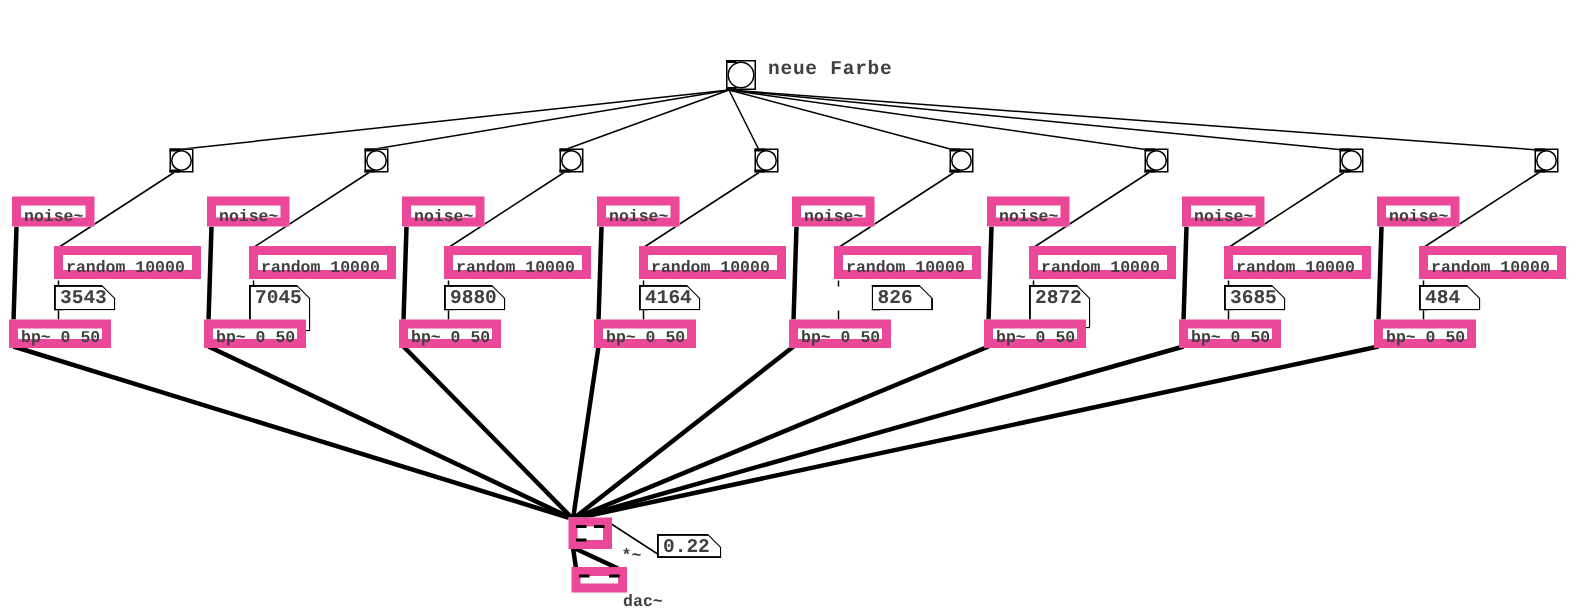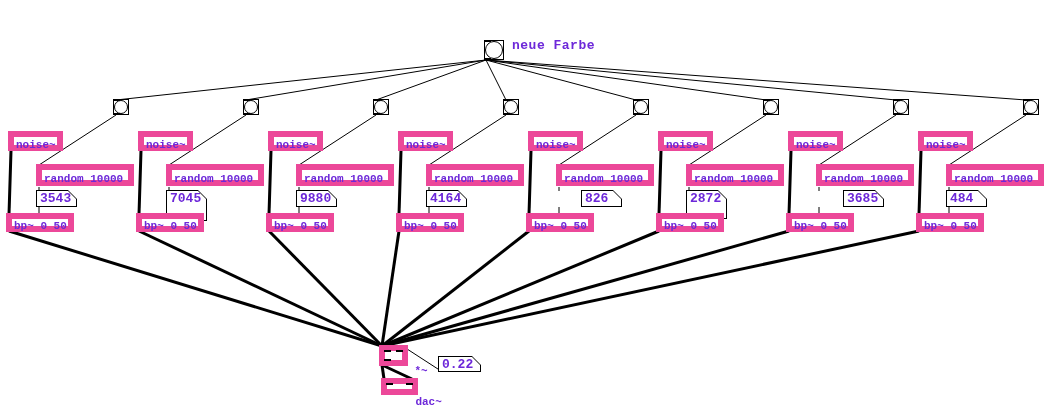--- a/index.html
+++ b/index.html
@@ -1,18 +1,18 @@
 <!DOCTYPE html>
 <html><head>
 <meta charset="utf-8">
 <style>
   html,body{margin:0;padding:0;background:#ffffff;}
   .patch{
     position:relative;width:1056px;height:406px;background:#ffffff;
-    font-family:"Liberation Mono",monospace;font-weight:bold;color:#6d28d9;
+    font-family:"Liberation Mono",monospace;font-weight:bold;color:#404040;
     overflow:hidden;
   }
   #wires{position:absolute;left:0;top:0;pointer-events:none;}
   .objbox{
     position:absolute;background:#fff;border:6px solid #ec4899;box-sizing:border-box;
     font-size:11px;line-height:1;padding:3px 0 0 2px;white-space:pre;
   }
   .numbox{
     position:absolute;background:#000;box-sizing:border-box;
     clip-path:polygon(0 0,calc(100% - 9px) 0,100% 9px,100% 100%,0 100%);
@@ -175,21 +175,21 @@
         <span class="nub bl"></span>
       </div>
       <div class="objbox" style="left:656px;top:213px;width:68px;height:19px;padding-top:2px;">bp~ 0 50</div>
       <div class="bang" style="left:893px;top:99px;width:16px;height:16px;">
         <span class="circle"></span>
         <span class="nub tl"></span>
         <span class="nub bl"></span>
       </div>
       <div class="objbox" style="left:788px;top:131px;width:55px;height:20px;">noise~</div>
       <div class="objbox" style="left:816px;top:164px;width:98px;height:22px;padding-top:4px;">random 10000</div>
-      <div class="numbox" style="left:843px;top:190px;width:41px;height:17px;">
+      <div class="numbox" style="left:816px;top:190px;width:41px;height:17px;">
         <span class="inner">3685</span>
         <span class="nub tl"></span>
         <span class="nub bl"></span>
       </div>
       <div class="objbox" style="left:786px;top:213px;width:68px;height:19px;padding-top:2px;">bp~ 0 50</div>
       <div class="bang" style="left:1023px;top:99px;width:16px;height:16px;">
         <span class="circle"></span>
         <span class="nub tl"></span>
         <span class="nub bl"></span>
       </div>

